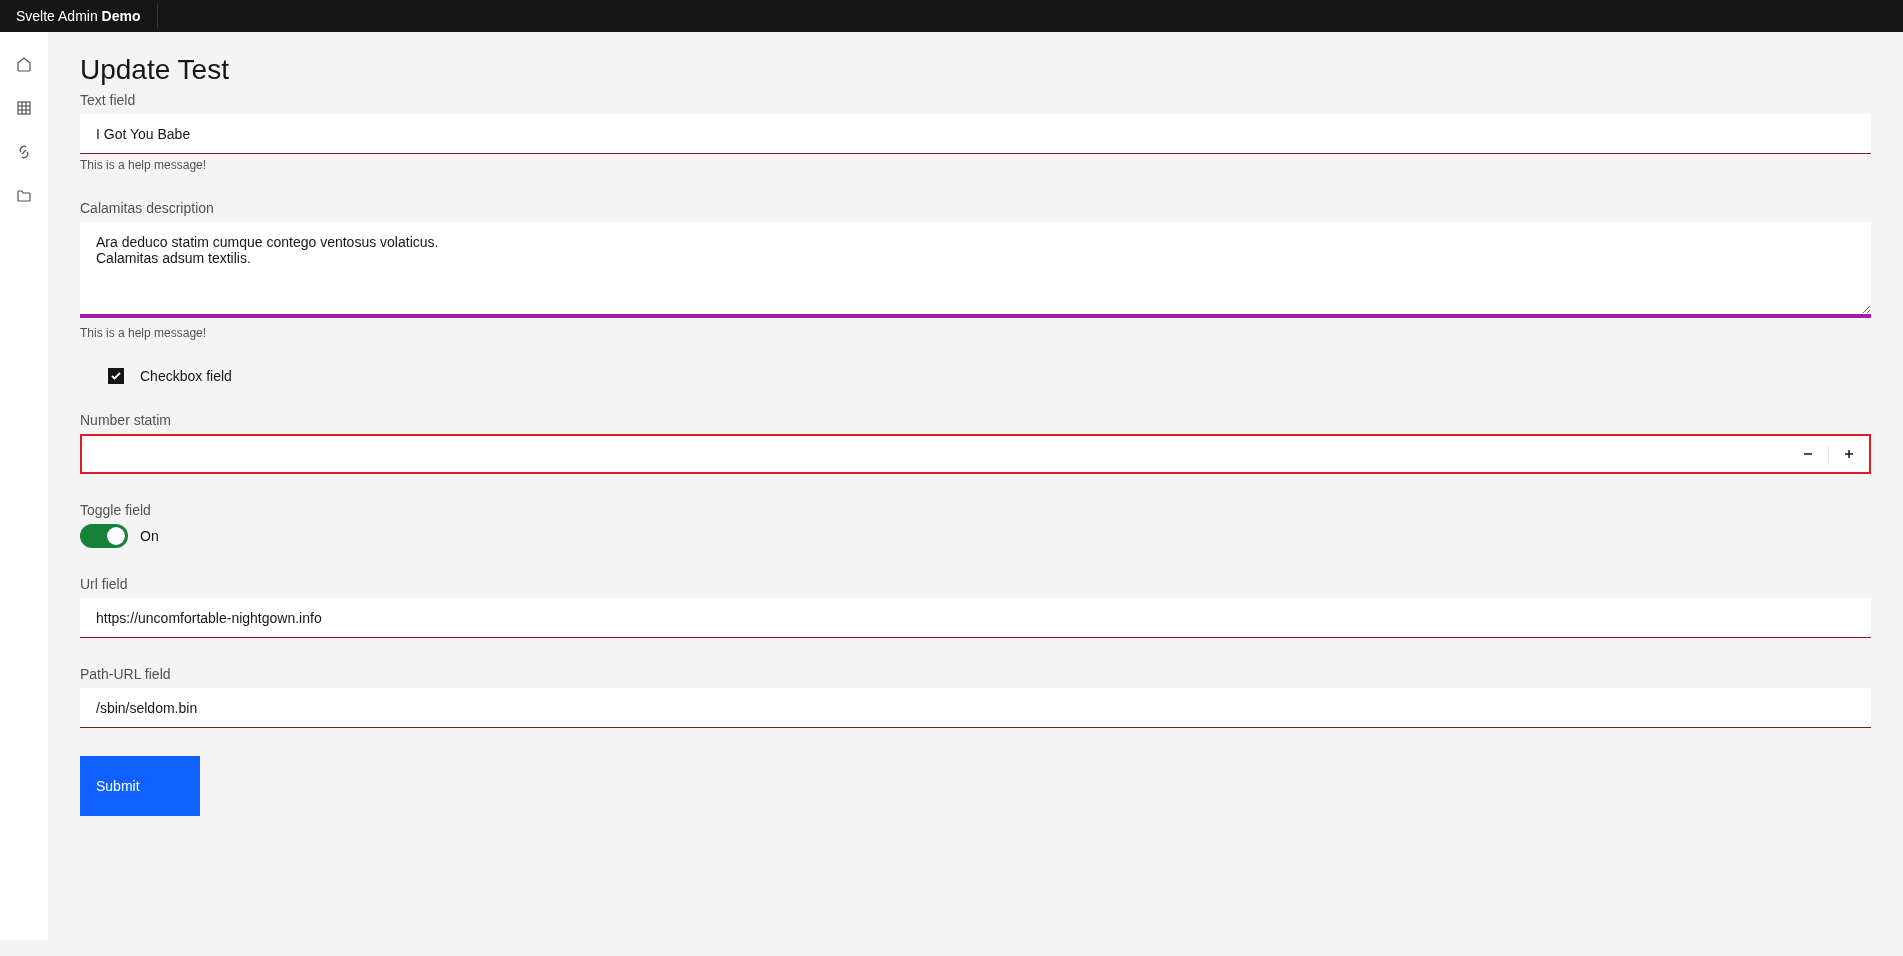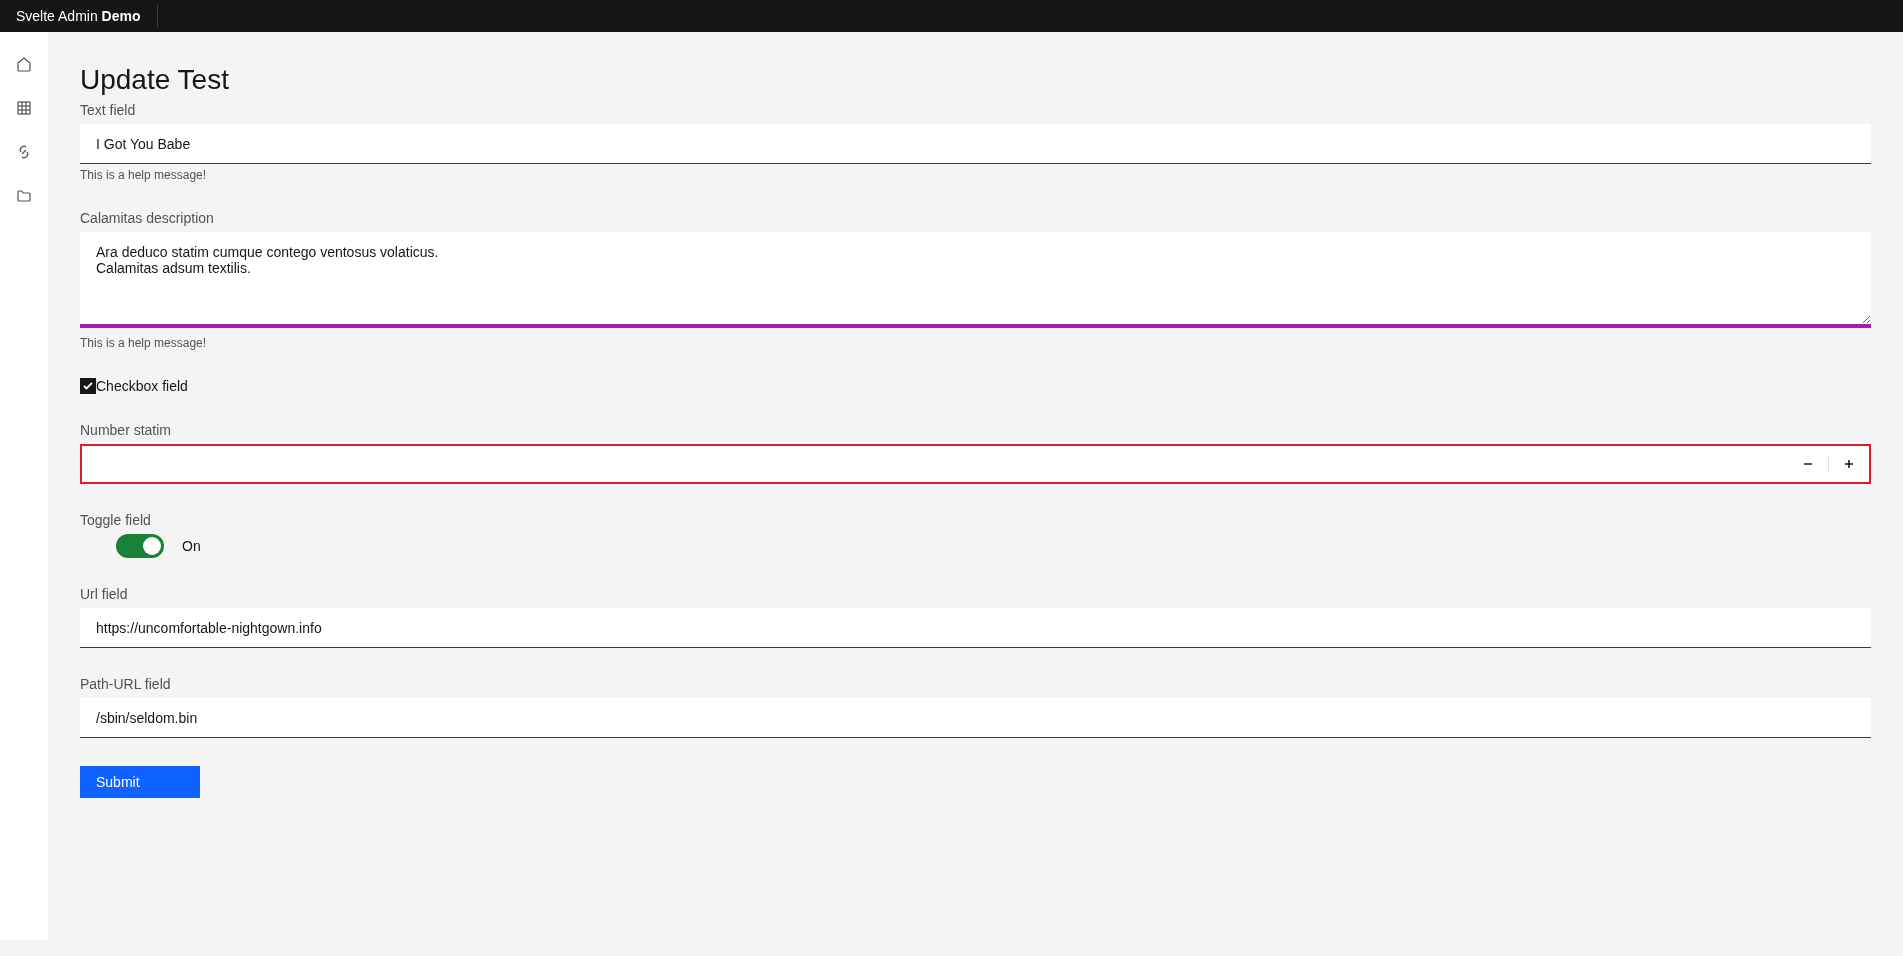--- a/index.html
+++ b/index.html
@@ -54,21 +54,21 @@
       justify-content: center;
       cursor: pointer;
       color: #525252;
     }
     .sidebar-icon svg {
       width: 16px;
       height: 16px;
     }
     .main {
       flex: 1;
-      padding: 32px 32px;
+      padding: 22px 32px;
       overflow-y: auto;
     }
     .page-title {
       font-size: 28px;
       font-weight: 400;
       margin-bottom: 6px;
     }
     .field-group {
       margin-bottom: 28px;
     }
@@ -102,21 +102,22 @@
       border-bottom: 4px solid #a21caf;
       padding: 12px 16px;
       font-size: 14px;
       color: #161616;
       font-family: inherit;
       resize: vertical;
     }
     .checkbox-wrap {
       display: flex;
       align-items: center;
-      gap: 0;
+      gap: 16px;
+      margin-left: 28px;
     }
     .checkbox {
       width: 16px;
       height: 16px;
       background: #161616;
       border: none;
       display: flex;
       align-items: center;
       justify-content: center;
       cursor: pointer;
@@ -159,22 +160,21 @@
     }
     .number-btn-divider {
       width: 1px;
       height: 16px;
       background: #e0e0e0;
       align-self: center;
     }
     .toggle-wrap {
       display: flex;
       align-items: center;
-      gap: 18px;
-      margin-left: 36px;
+      gap: 12px;
     }
     .toggle {
       width: 48px;
       height: 24px;
       background: #198038;
       border-radius: 12px;
       position: relative;
       cursor: pointer;
     }
     .toggle-knob {
@@ -188,21 +188,21 @@
     }
     .toggle-label {
       font-size: 14px;
       color: #161616;
     }
     .submit-btn {
       background: #0f62fe;
       color: #fff;
       border: none;
       padding: 0 60px 0 16px;
-      height: 32px;
+      height: 60px;
       font-size: 14px;
       cursor: pointer;
       text-align: center;
       font-family: inherit;
     }
   </style>
 </head>
 <body>
 
 <div class="header">

